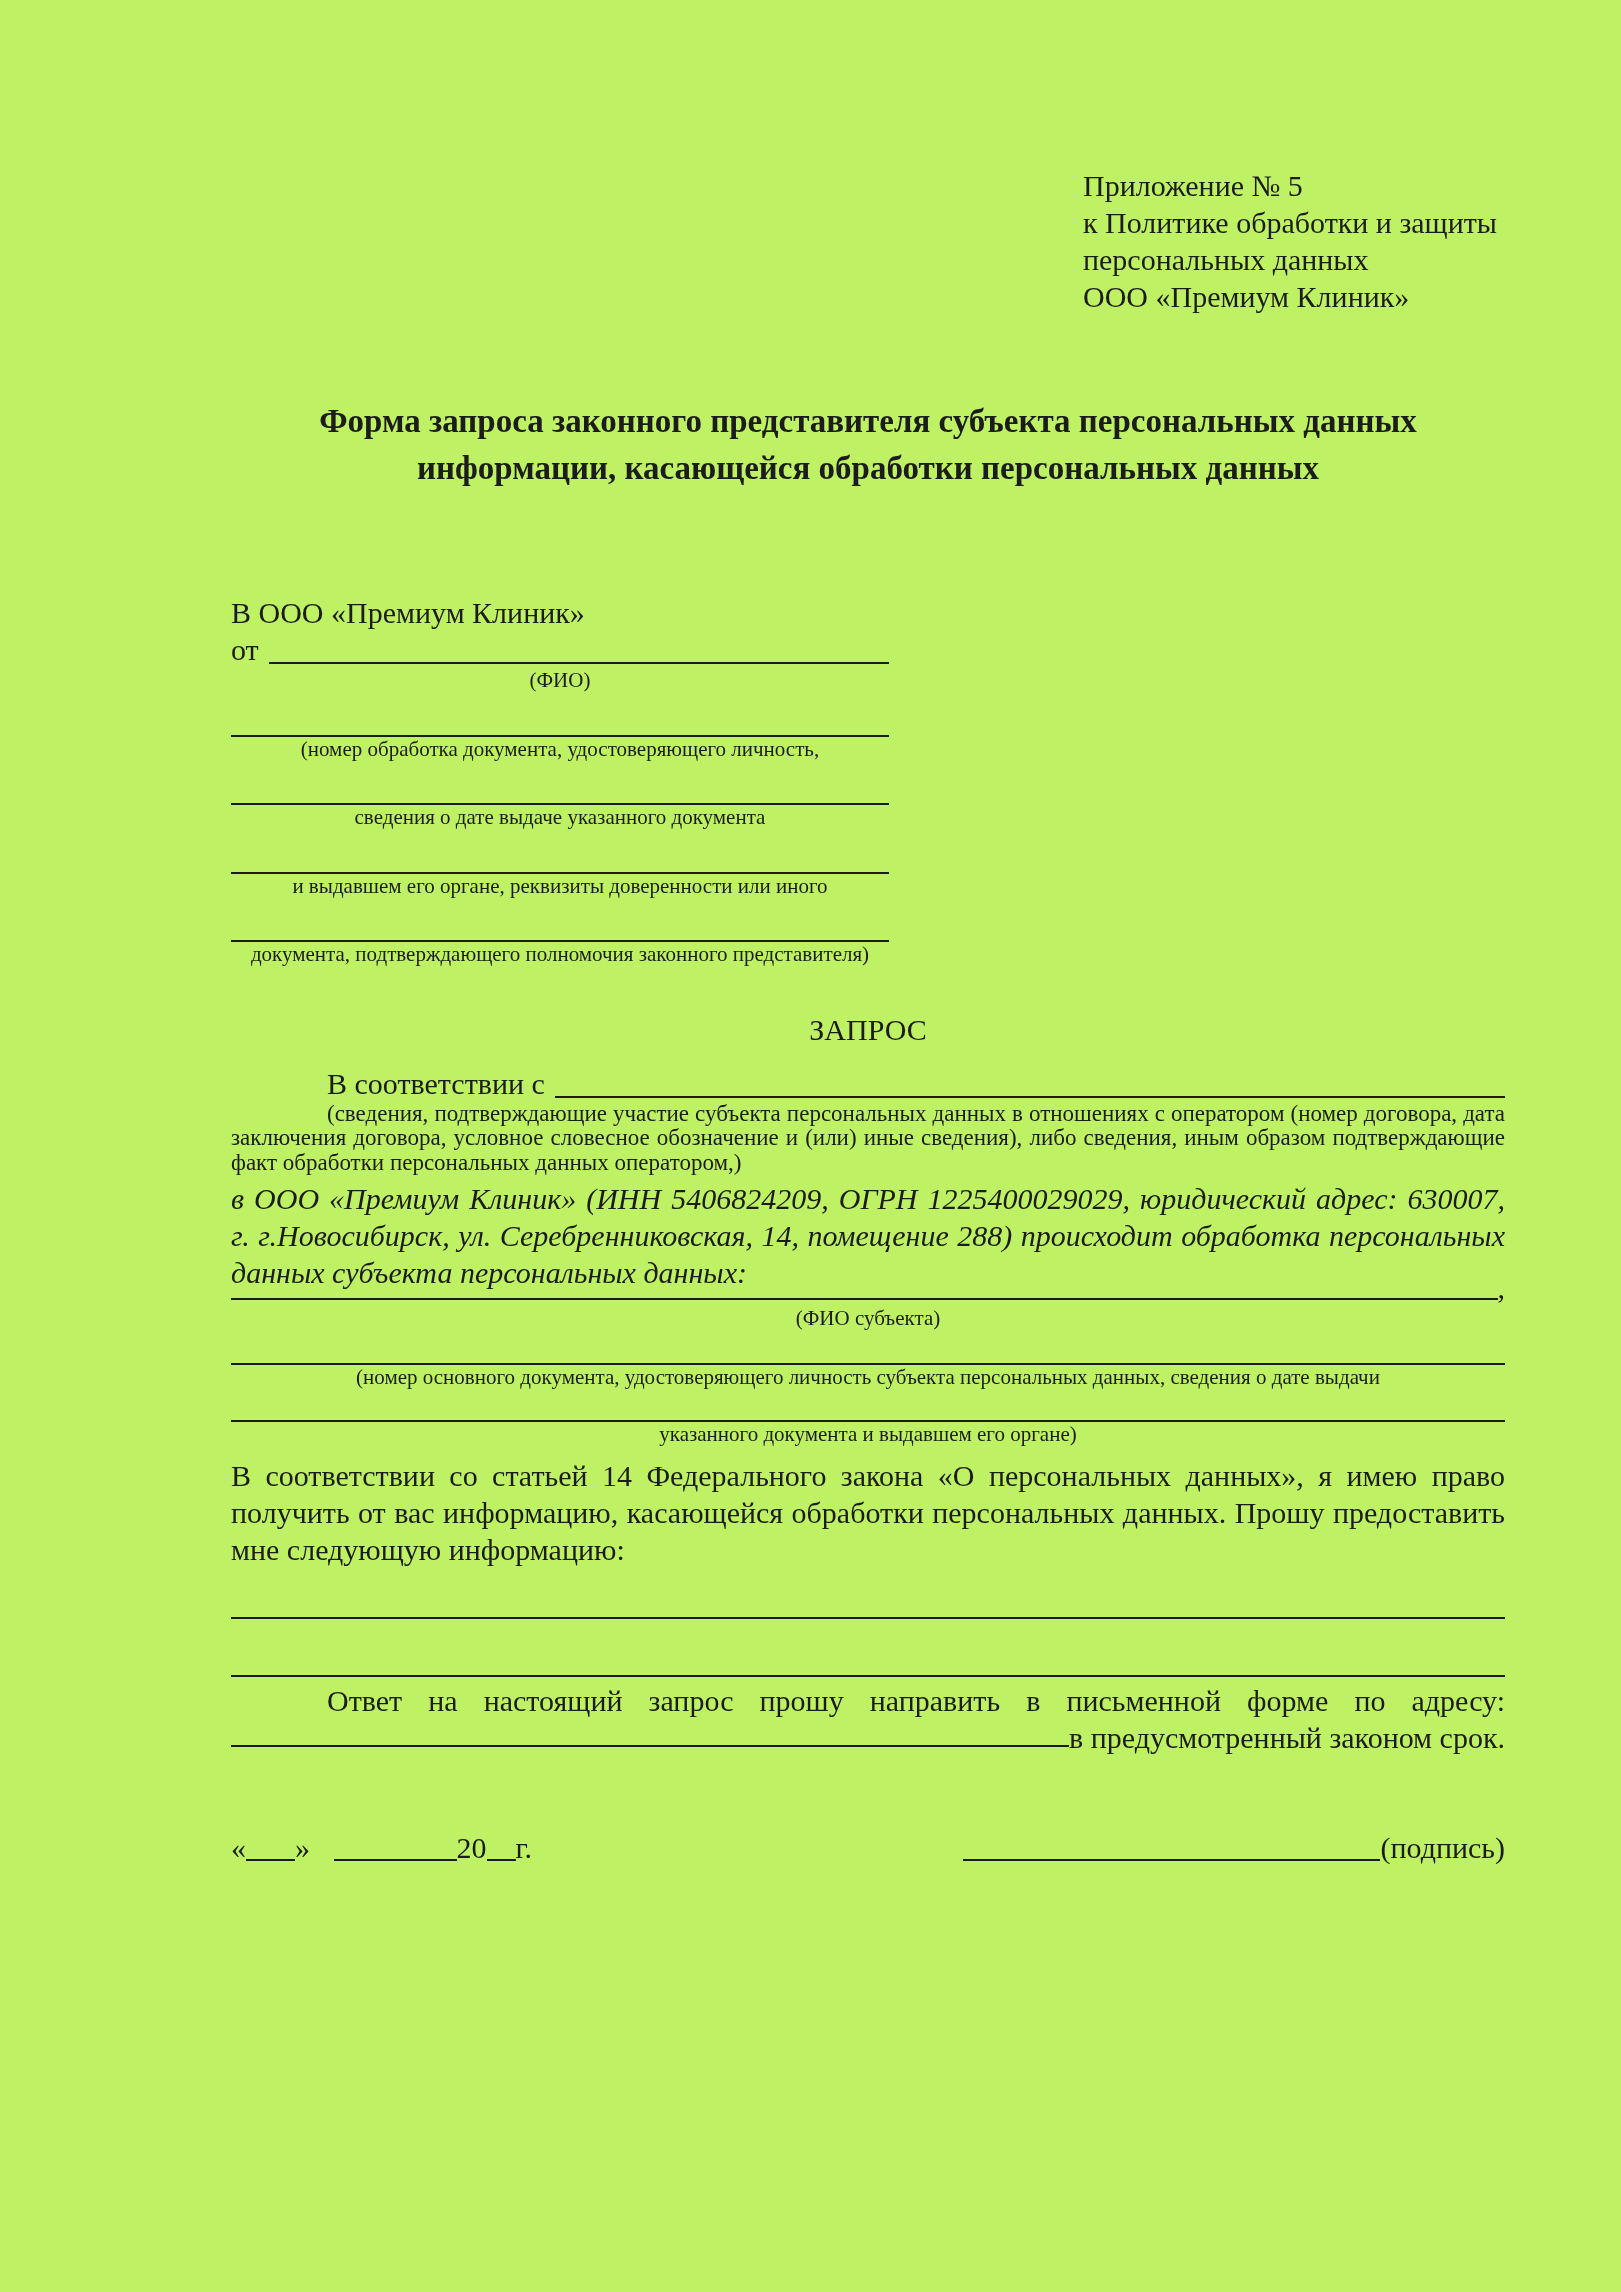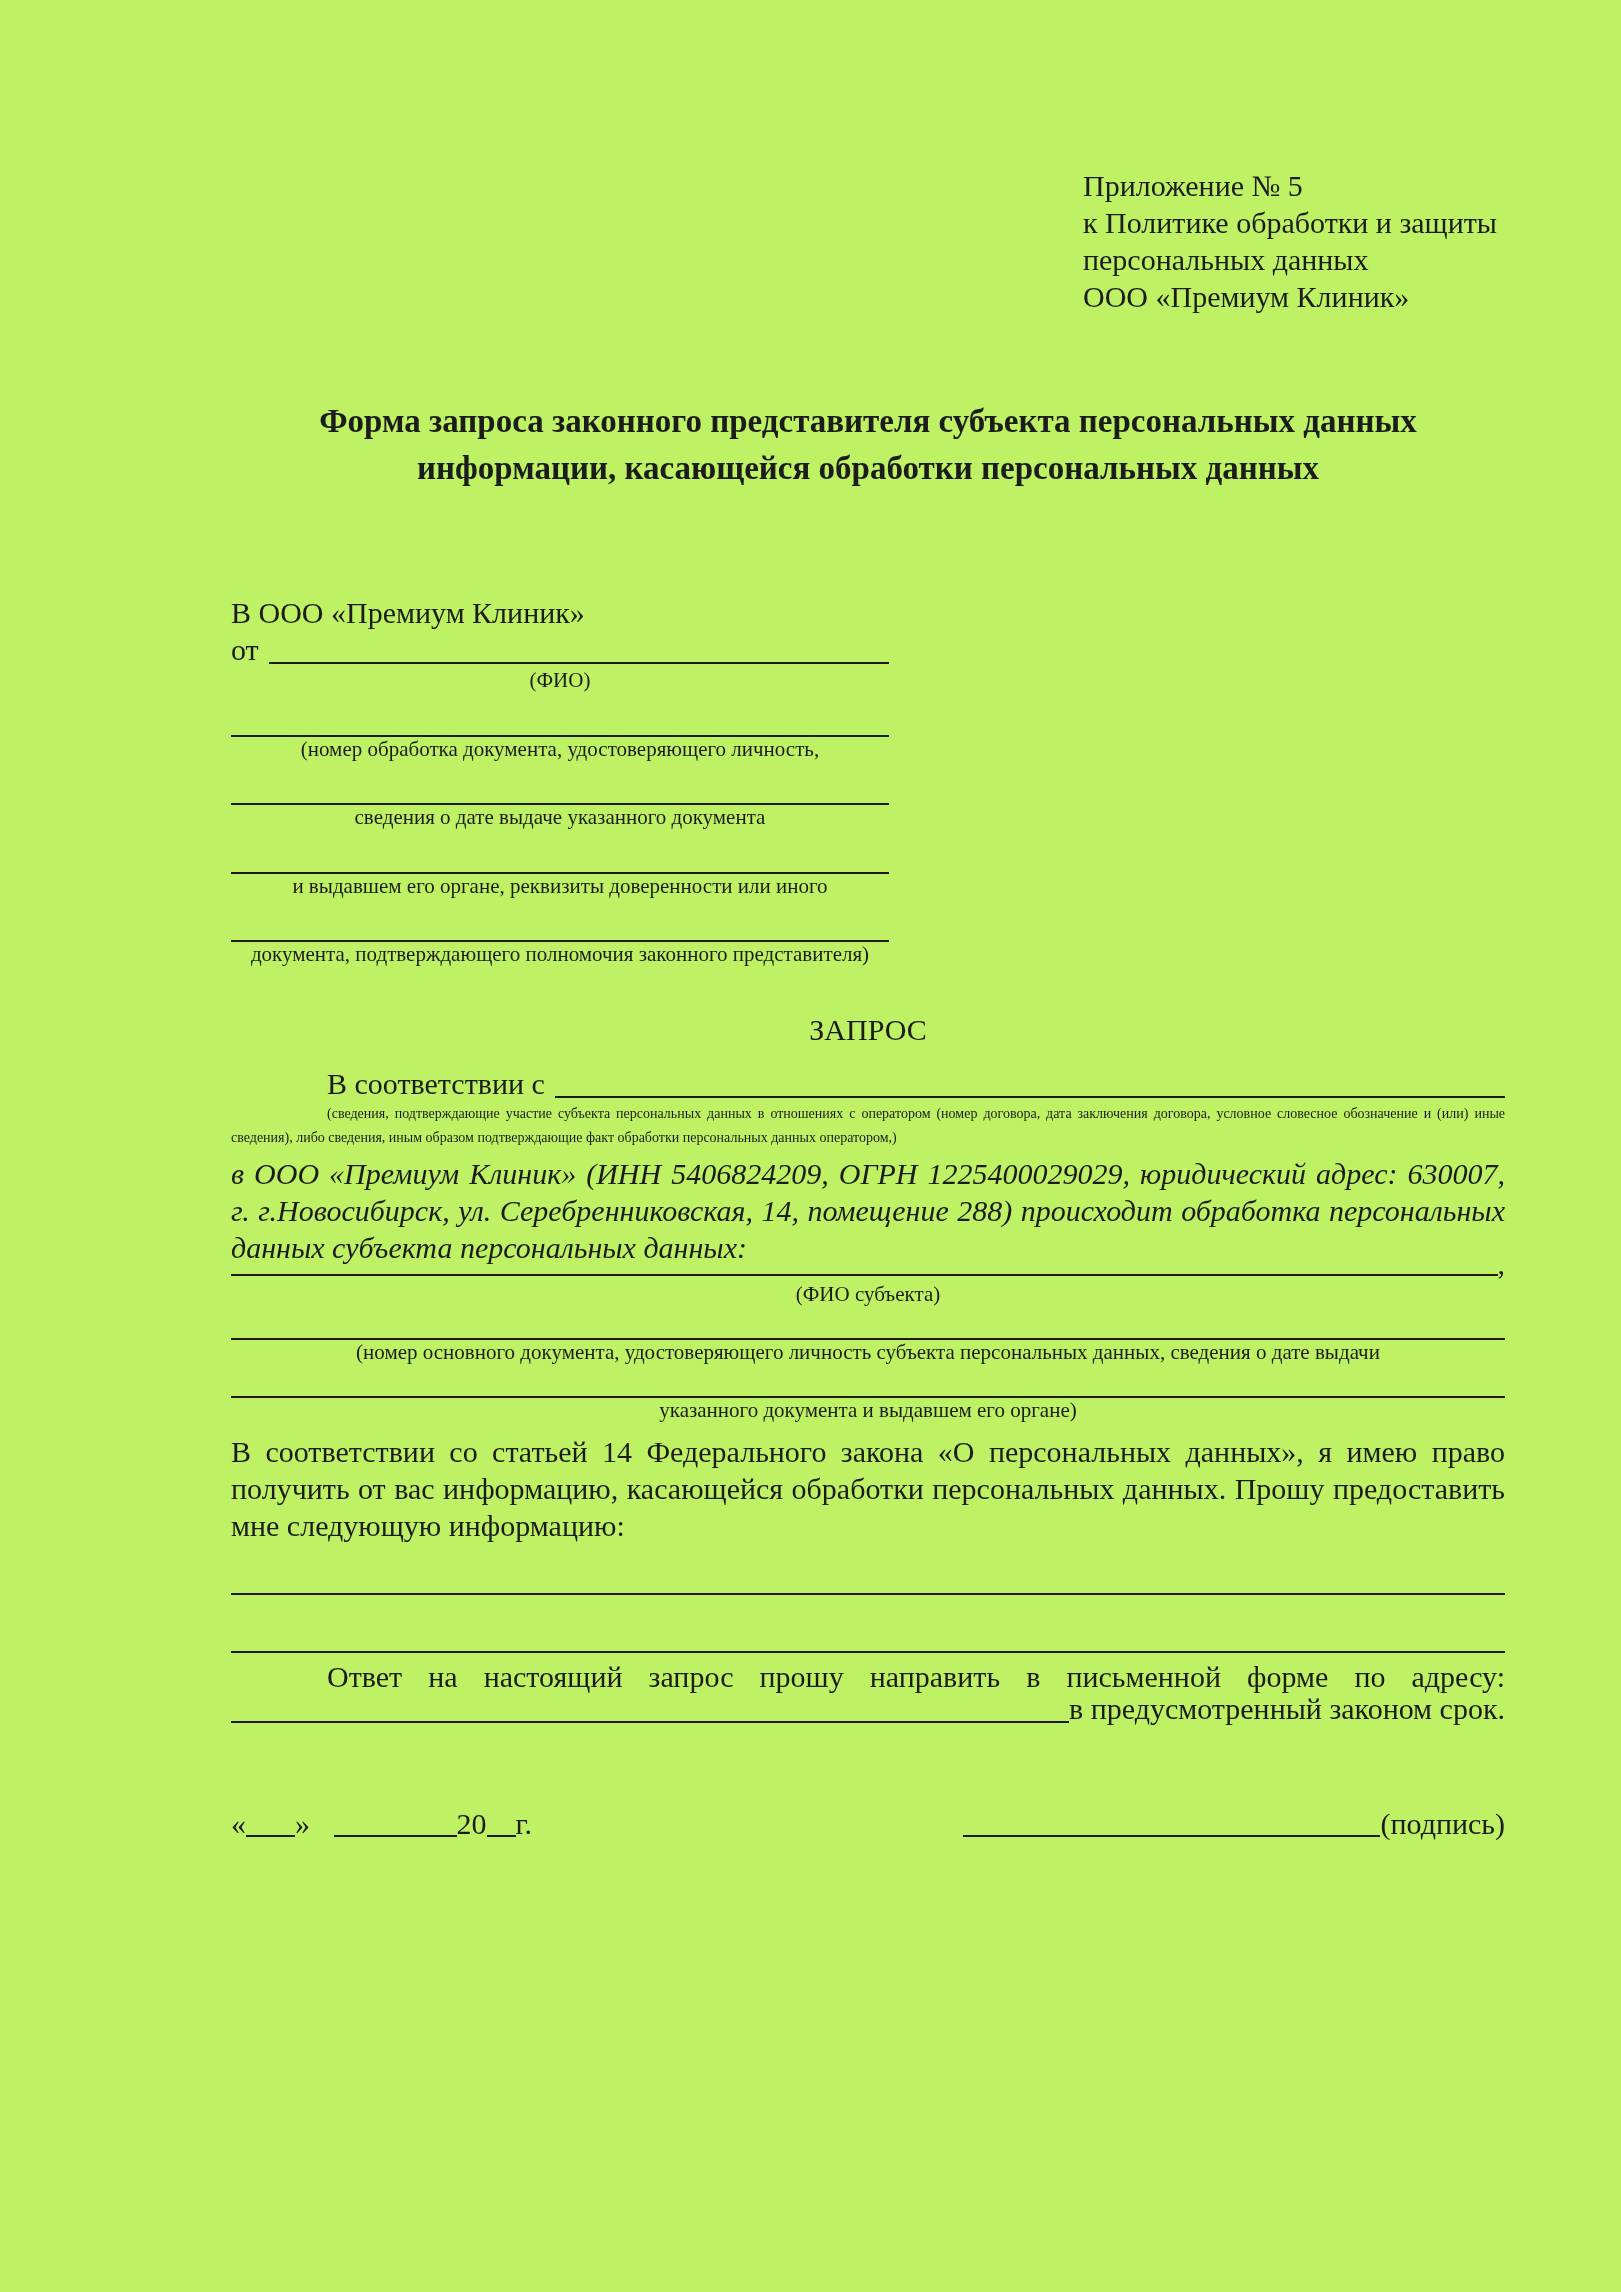--- a/index.html
+++ b/index.html
@@ -27,21 +27,21 @@
   .doc-title {
     margin-top: 83px;
     text-align: center;
     font-weight: bold;
     font-size: 33px;
     line-height: 47px;
   }
 
   
   .addressee { margin-top: 102px; width: 658px; }
-  .row { display: flex; align-items: flex-end; }
+  .row { display: flex; }
   .addr-from { height: 37px; }
   .addr-from .lbl { flex: none; }
   .fill {
     flex: 1 1 auto;
     border-bottom: 2.9px solid #1c1c1c;
     margin-bottom: 3.9px;
     margin-left: 9.8px;
     min-width: 19.6px;
   }
   .caption {
@@ -56,21 +56,21 @@
 
   
   .zapros {
     margin-top: 43px;
     text-align: center;
   }
   .intro-row { margin-top: 17px; height: 37px; }
   .intro-row .lbl { flex: none; padding-left: 96px; }
 
   .fineprint {
-    font-size: 14px;
+    font-size: 23px;
     line-height: 24.5px;
     text-align: justify;
     text-indent: 96px;
   }
 
   .para { text-align: justify; }
   .operator-para { margin-top: 4.9px; font-style: italic; }
 
   .comma-row { margin-top: -17.6px; height: 29px; }
   .comma-row .fill { margin-left: 0; margin-bottom: 2px; }

